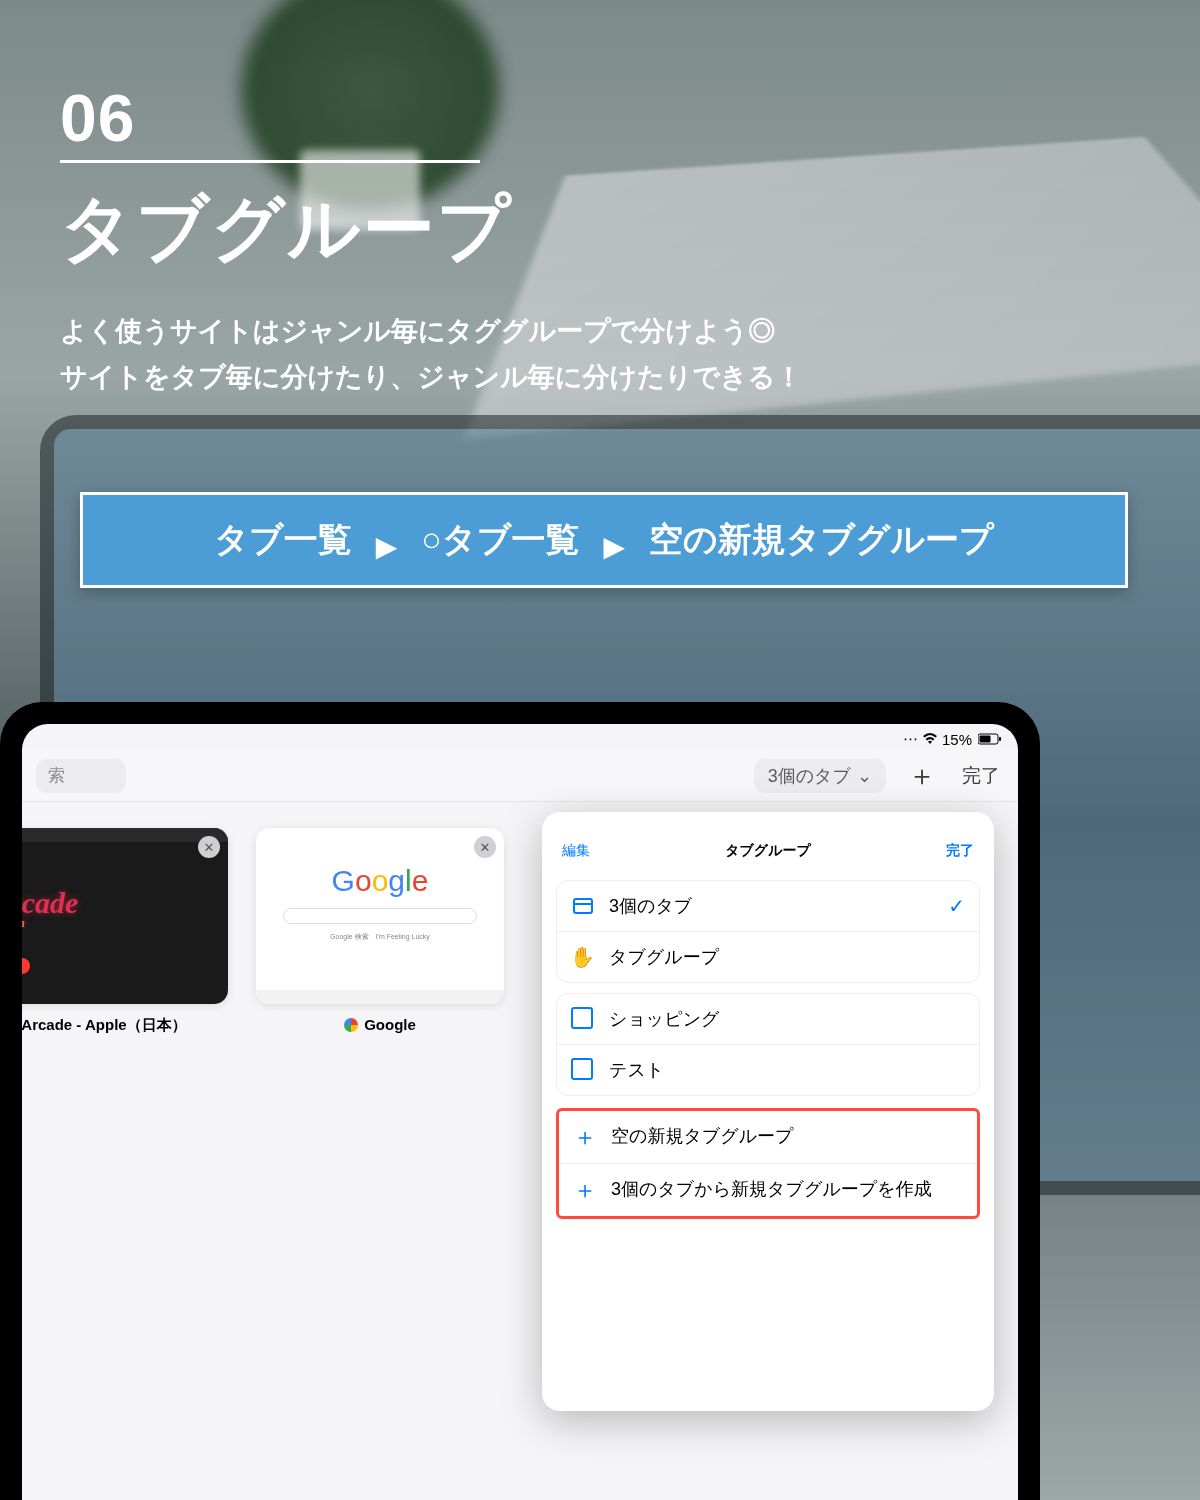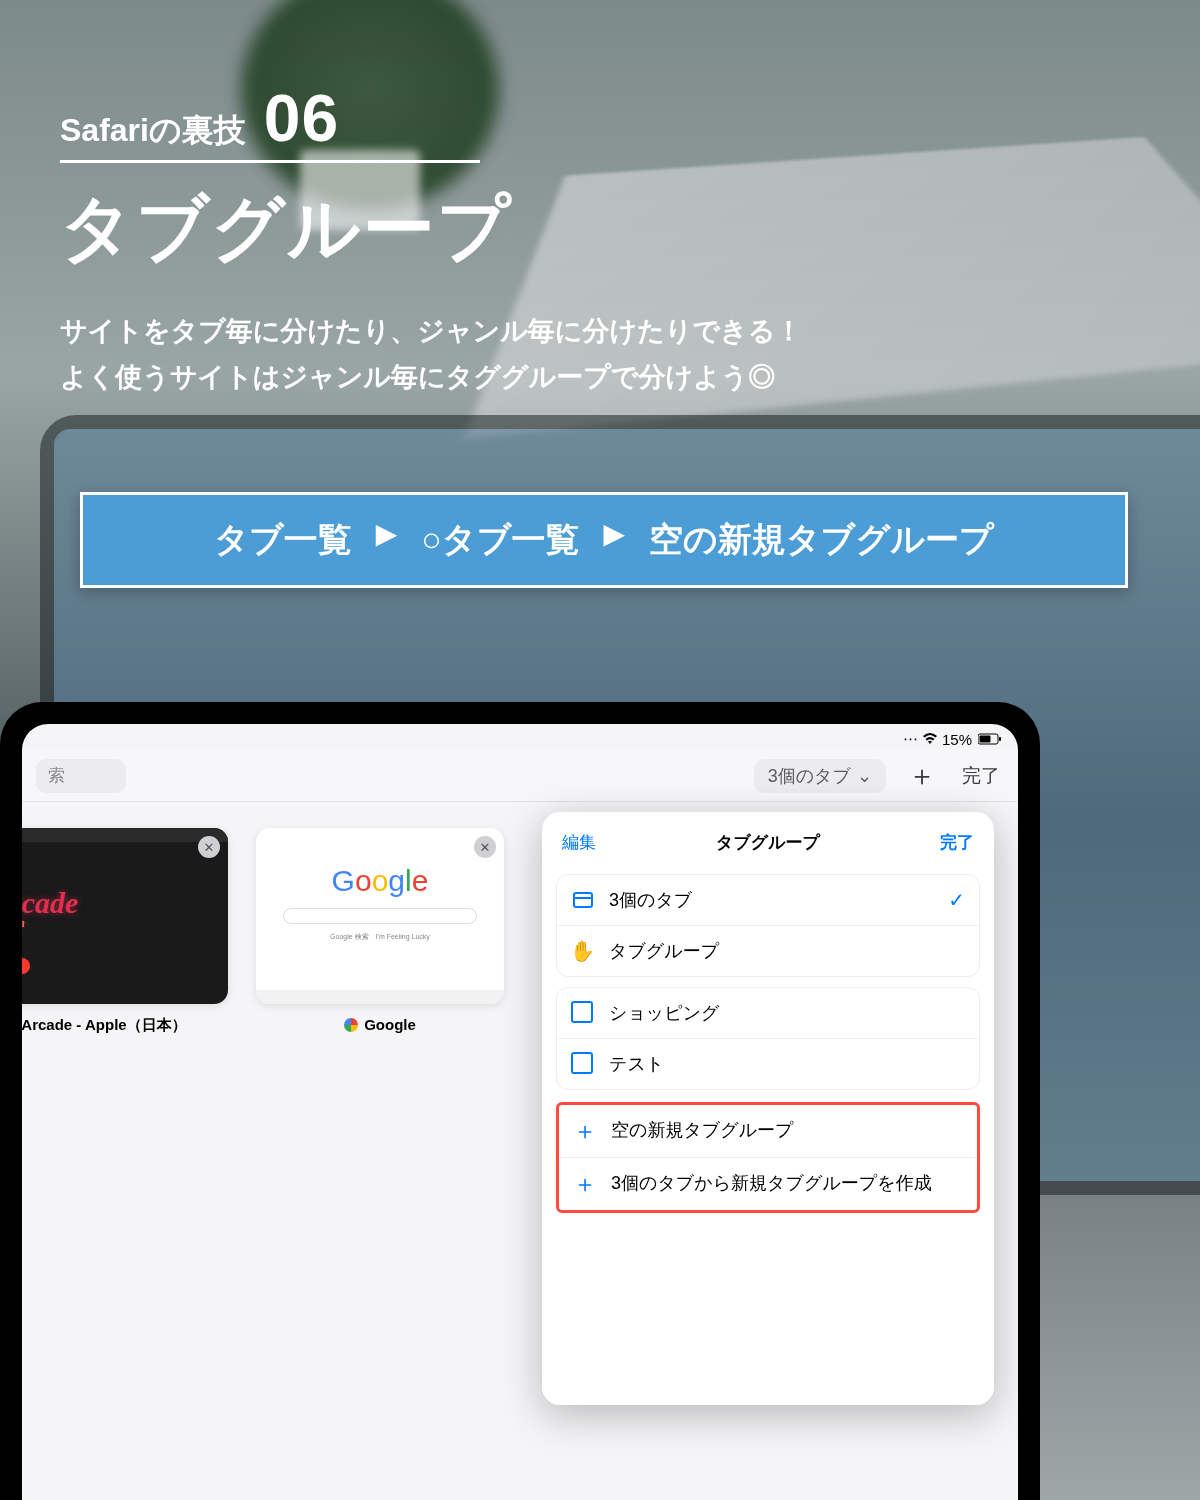--- a/index.html
+++ b/index.html
@@ -33,21 +33,21 @@
     border-bottom: 3px solid #fff; padding-bottom: 4px; width: 420px;
   }
   .header-sub { font-size: 32px; font-weight: 700; }
   .header-num { font-size: 66px; font-weight: 700; letter-spacing: 1px; }
   .header-title { font-size: 72px; font-weight: 800; margin-top: 18px; letter-spacing: 2px; }
   .header-desc { font-size: 27px; font-weight: 600; margin-top: 32px; line-height: 1.7; }
 
   .step-box {
     position: absolute; top: 492px; left: 80px; right: 72px;
     background: #4c9cd6; border: 3px solid #fff; padding: 22px 28px;
-    display: flex; align-items: flex-start; gap: 24px; justify-content: center;
+    display: flex; align-items: flex-end; gap: 24px; justify-content: center;
     box-shadow: 0 4px 14px rgba(0,0,0,.25);
   }
   .step-text { font-size: 34px; font-weight: 700; white-space: nowrap; }
   .step-arrow { font-size: 28px; }
 
   
   .bg-ipad {
     position: absolute; top: 415px; left: 40px; right: -50px; height: 780px;
     background: #2a3538; border-radius: 36px; opacity: .55;
     border: 14px solid #1a2426;
@@ -142,21 +142,21 @@
   }
 
   
   .popover {
     position: absolute; top: 88px; right: 24px; width: 452px;
     background: #fff; border-radius: 18px; box-shadow: 0 10px 40px rgba(0,0,0,.25);
     padding-bottom: 180px;
   }
   .pop-header {
     display: flex; justify-content: space-between; align-items: center;
-    padding: 19px 20px 10px; font-size: 17px;
+    padding: 19px 20px 10px; font-size: 14px; margin-top: 11px;
   }
   .pop-edit { color: #007aff; }
   .pop-done { color: #007aff; font-weight: 600; }
   .pop-title { font-weight: 700; color: #000; }
 
   .pop-section { margin: 10px 14px; background: #fff; border: 1px solid #eee; border-radius: 12px; overflow: hidden; }
   .pop-row {
     display: flex; align-items: center; padding: 13px 14px; gap: 14px;
     border-bottom: 1px solid #efefef; font-size: 18px; color: #000;
   }
@@ -181,27 +181,26 @@
 </style>
 </head>
 <body>
 
 <div class="bg-desk"></div>
 <div class="bg-plant"></div>
 <div class="bg-pot"></div>
 
 <div class="header">
   <div class="header-top">
-    <span class="header-sub">Safariの裏技</span>
     <span class="header-num">06</span>
   </div>
   <div class="header-title">タブグループ</div>
   <div class="header-desc">
+    <div>よく使うサイトはジャンル毎にタググループで分けよう◎</div>
     <div>サイトをタブ毎に分けたり、ジャンル毎に分けたりできる！</div>
-    <div>よく使うサイトはジャンル毎にタググループで分けよう◎</div>
   </div>
 </div>
 
 <div class="bg-ipad">
   <div class="bg-ipad-screen"></div>
   <div class="bg-ipad-dock"></div>
 </div>
 
 <div class="step-box">
   <span class="step-text">タブ一覧</span>

